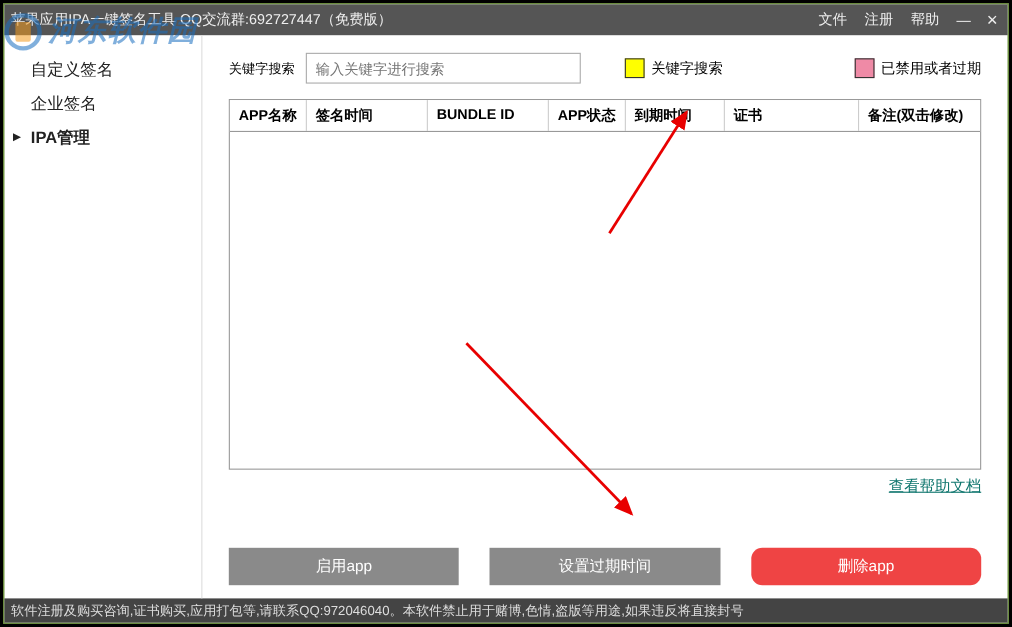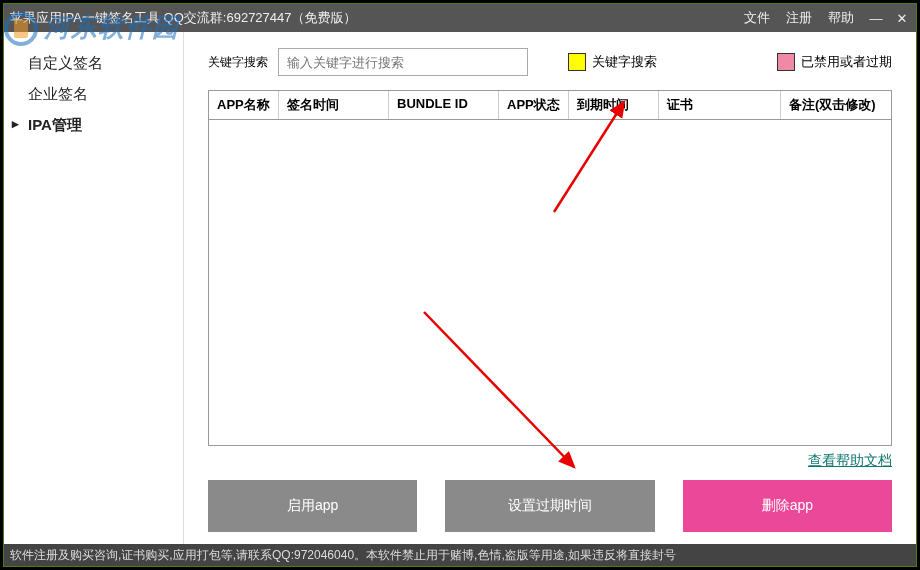--- a/index.html
+++ b/index.html
@@ -24,23 +24,23 @@
 .legend { display: flex; align-items: center; gap: 6px; }
 .legend .sw { width: 18px; height: 18px; border: 1px solid #333; }
 .table { border: 1px solid #999; flex: 1; display: flex; flex-direction: column; }
 .table .hdr { display: flex; background: #fff; border-bottom: 1px solid #999; }
 .table .hdr .cell { padding: 5px 8px; font-size: 13px; font-weight: bold; border-right: 1px solid #ccc; }
 .table .hdr .cell:last-child { border-right: none; }
 .table .tbody { flex: 1; }
 .helprow { text-align: right; padding: 6px 0; }
 .helprow a { color: #0f766e; text-decoration: underline; cursor: pointer; font-size: 14px; }
 .btnrow { display: flex; gap: 28px; justify-content: space-between; padding-top: 4px; }
-.btnrow button { flex: 1; height: 52px; border: none; color: #fff; font-size: 14px; cursor: pointer; }
+.btnrow button { flex: 1; height: 34px; border: none; color: #fff; font-size: 14px; cursor: pointer; margin-top: 37px; }
 .btn-gray { background: #8a8a8a; }
-.btn-pink { background: #ec4899; }
+.btn-pink { background: #ef4444; border-radius: 10px; }
 .watermark { position: absolute; top: 8px; left: 0; pointer-events: none; opacity: 0.55; }
 .watermark .logo { width: 34px; height: 34px; border: 4px solid #1a6fc0; border-radius: 50%; position: absolute; left: 4px; top: 4px; }
 .watermark .logo::after { content: ""; position: absolute; width: 14px; height: 18px; background: #f29a1f; left: 6px; top: 4px; border-radius: 2px; }
 .watermark .txt1 { position: absolute; left: 44px; top: 2px; font-size: 26px; font-weight: bold; color: #1a6fc0; font-style: italic; letter-spacing: 1px; white-space: nowrap; }
 .watermark .txt2 { position: absolute; left: 48px; top: 32px; font-size: 15px; color: #ffffff; white-space: nowrap; }
 .arrow { position: absolute; pointer-events: none; }
 .arrow svg { overflow: visible; }
 </style>
 </head>
 <body>

